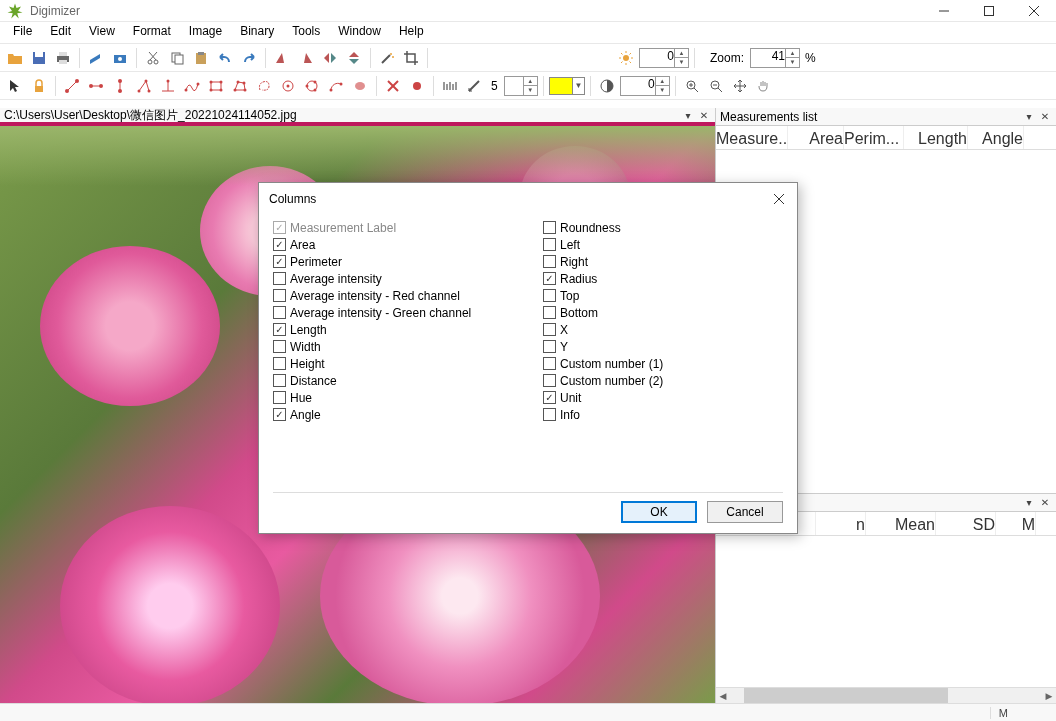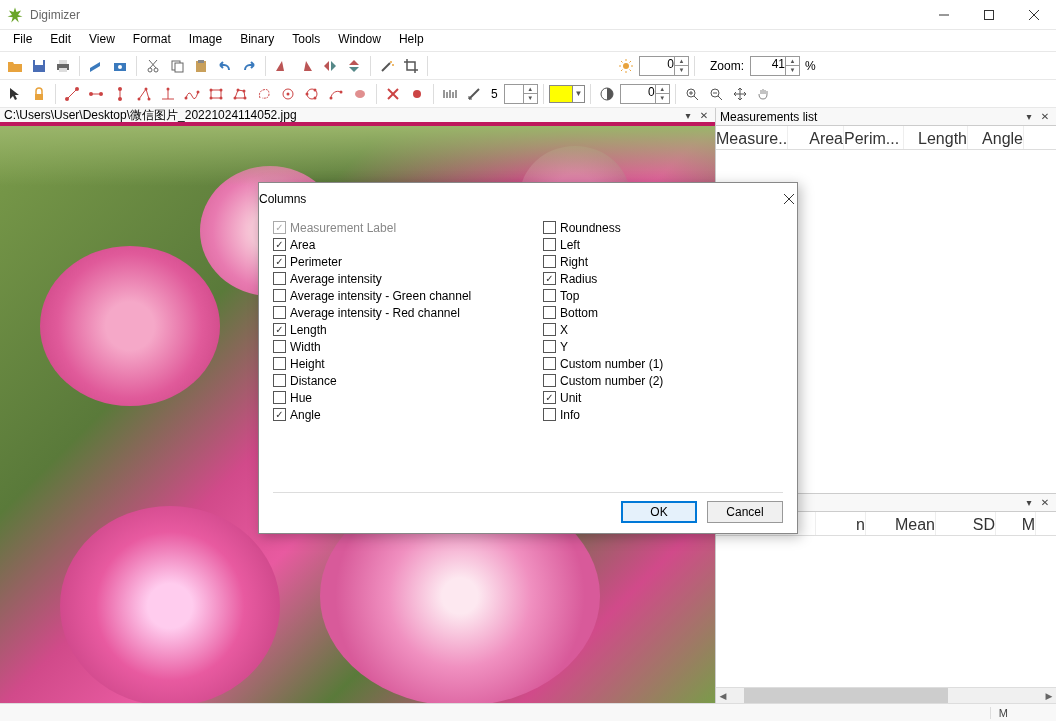--- a/index.html
+++ b/index.html
@@ -1,19 +1,19 @@
 <!DOCTYPE html>
 <html><head>
 <meta charset="utf-8">
 <style>
 * { box-sizing: border-box; margin: 0; padding: 0; font-family: "Segoe UI", Tahoma, sans-serif; font-size: 12px; }
 body { width: 1056px; height: 721px; background: #fff; position: relative; overflow: hidden; }
 
 
-.titlebar { height: 30px; display: flex; align-items: center; padding-left: 6px; background: #fff; border-bottom: 1px solid #e8e8e8; }
+.titlebar { height: 22px; display: flex; align-items: center; padding-left: 6px; background: #fff; border-bottom: 1px solid #e8e8e8; }
 .titlebar .app-icon { width: 18px; height: 18px; margin-right: 6px; }
 .titlebar .title-text { color: #666; font-size: 12px; }
 .titlebar .win-controls { margin-left: auto; display: flex; }
 .titlebar .win-btn { width: 45px; height: 30px; display: flex; align-items: center; justify-content: center; color: #666; }
 
 
 .menubar { height: 22px; display: flex; align-items: flex-start; padding-left: 4px; border-bottom: 1px solid #e8e8e8; }
 .menubar .menu-item { padding: 2px 9px; cursor: default; }
 
 
@@ -46,21 +46,21 @@
 .table-head { display: flex; height: 24px; border-bottom: 1px solid #ddd; }
 .table-head .th { padding: 4px 0; border-right: 1px solid #eee; font-size: 16px; color: #333; white-space: nowrap; overflow: hidden; }
 .table-body { flex: 1; overflow: auto; }
 .stats-panel { height: 210px; border-top: 1px solid #ccc; display: flex; flex-direction: column; }
 .hscroll { height: 16px; background: #f0f0f0; border-top: 1px solid #ddd; display:flex; }
 .hscroll .thumb { width: 60%; background: #cdcdcd; margin-left: 14px; }
 .hscroll .arr { width: 14px; display:flex; align-items:center; justify-content:center; color:#666; font-size:9px; background:#f0f0f0; }
 
 
 .dialog { position: absolute; left: 258px; top: 182px; width: 540px; height: 352px; background: #fff; border: 1px solid #888; box-shadow: 3px 3px 12px rgba(0,0,0,0.25); }
-.dialog-title { height: 32px; display: flex; align-items: center; padding: 0 0; font-size: 13px; justify-content: space-between; }
+.dialog-title { height: 32px; display: flex; align-items: center; padding: 0 10px; font-size: 13px; justify-content: space-between; }
 .dialog-title .spacer { flex: 1; }
 .dialog-title .close { width: 16px; height: 16px; display:flex; align-items:center; justify-content:center; }
 .dialog-body { padding: 4px 14px 0 14px; display: flex; gap: 30px; }
 .col { flex: 1; }
 .chk-row { display: flex; align-items: center; height: 17px; gap: 4px; }
 .chk { width: 13px; height: 13px; border: 1px solid #555; display: flex; align-items: center; justify-content: center; font-size: 10px; color: #333; background:#fff;}
 .chk.disabled { border-color: #aaa; color: #aaa; }
 .chk-label { font-size: 12px; }
 .chk-label.disabled { color: #888; }
 .dialog-footer { position: absolute; bottom: 10px; right: 14px; left: 14px; border-top: 1px solid #ddd; padding-top: 8px; display: flex; justify-content: flex-end; gap: 10px; }
@@ -515,25 +515,25 @@
         <div class="chk-row">
           <div class="chk">✓</div>
           <span class="chk-label">Perimeter</span>
         </div>
         <div class="chk-row">
           <div class="chk"></div>
           <span class="chk-label">Average intensity</span>
         </div>
         <div class="chk-row">
           <div class="chk"></div>
+          <span class="chk-label">Average intensity - Red channel</span>
+        </div>
+        <div class="chk-row">
+          <div class="chk"></div>
           <span class="chk-label">Average intensity - Green channel</span>
-        </div>
-        <div class="chk-row">
-          <div class="chk"></div>
-          <span class="chk-label">Average intensity - Red channel</span>
         </div>
         <div class="chk-row">
           <div class="chk">✓</div>
           <span class="chk-label">Length</span>
         </div>
         <div class="chk-row">
           <div class="chk"></div>
           <span class="chk-label">Width</span>
         </div>
         <div class="chk-row">

